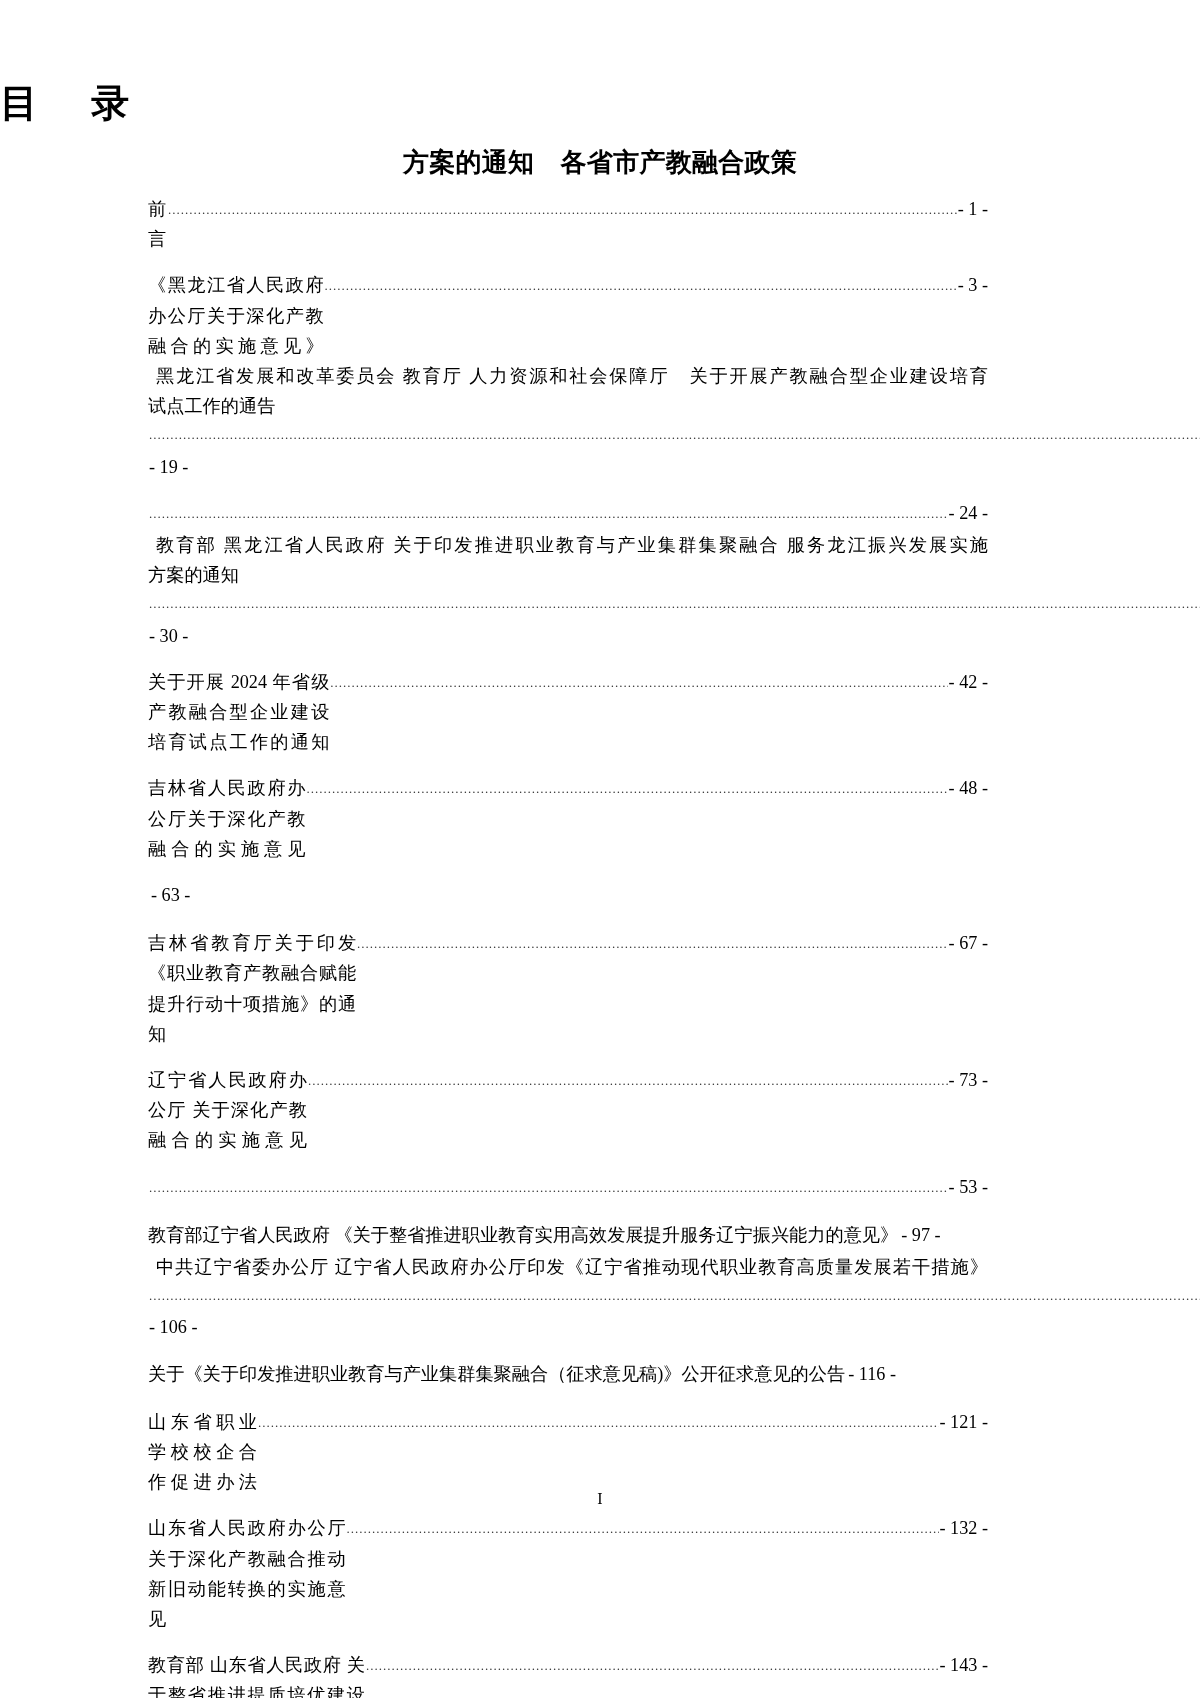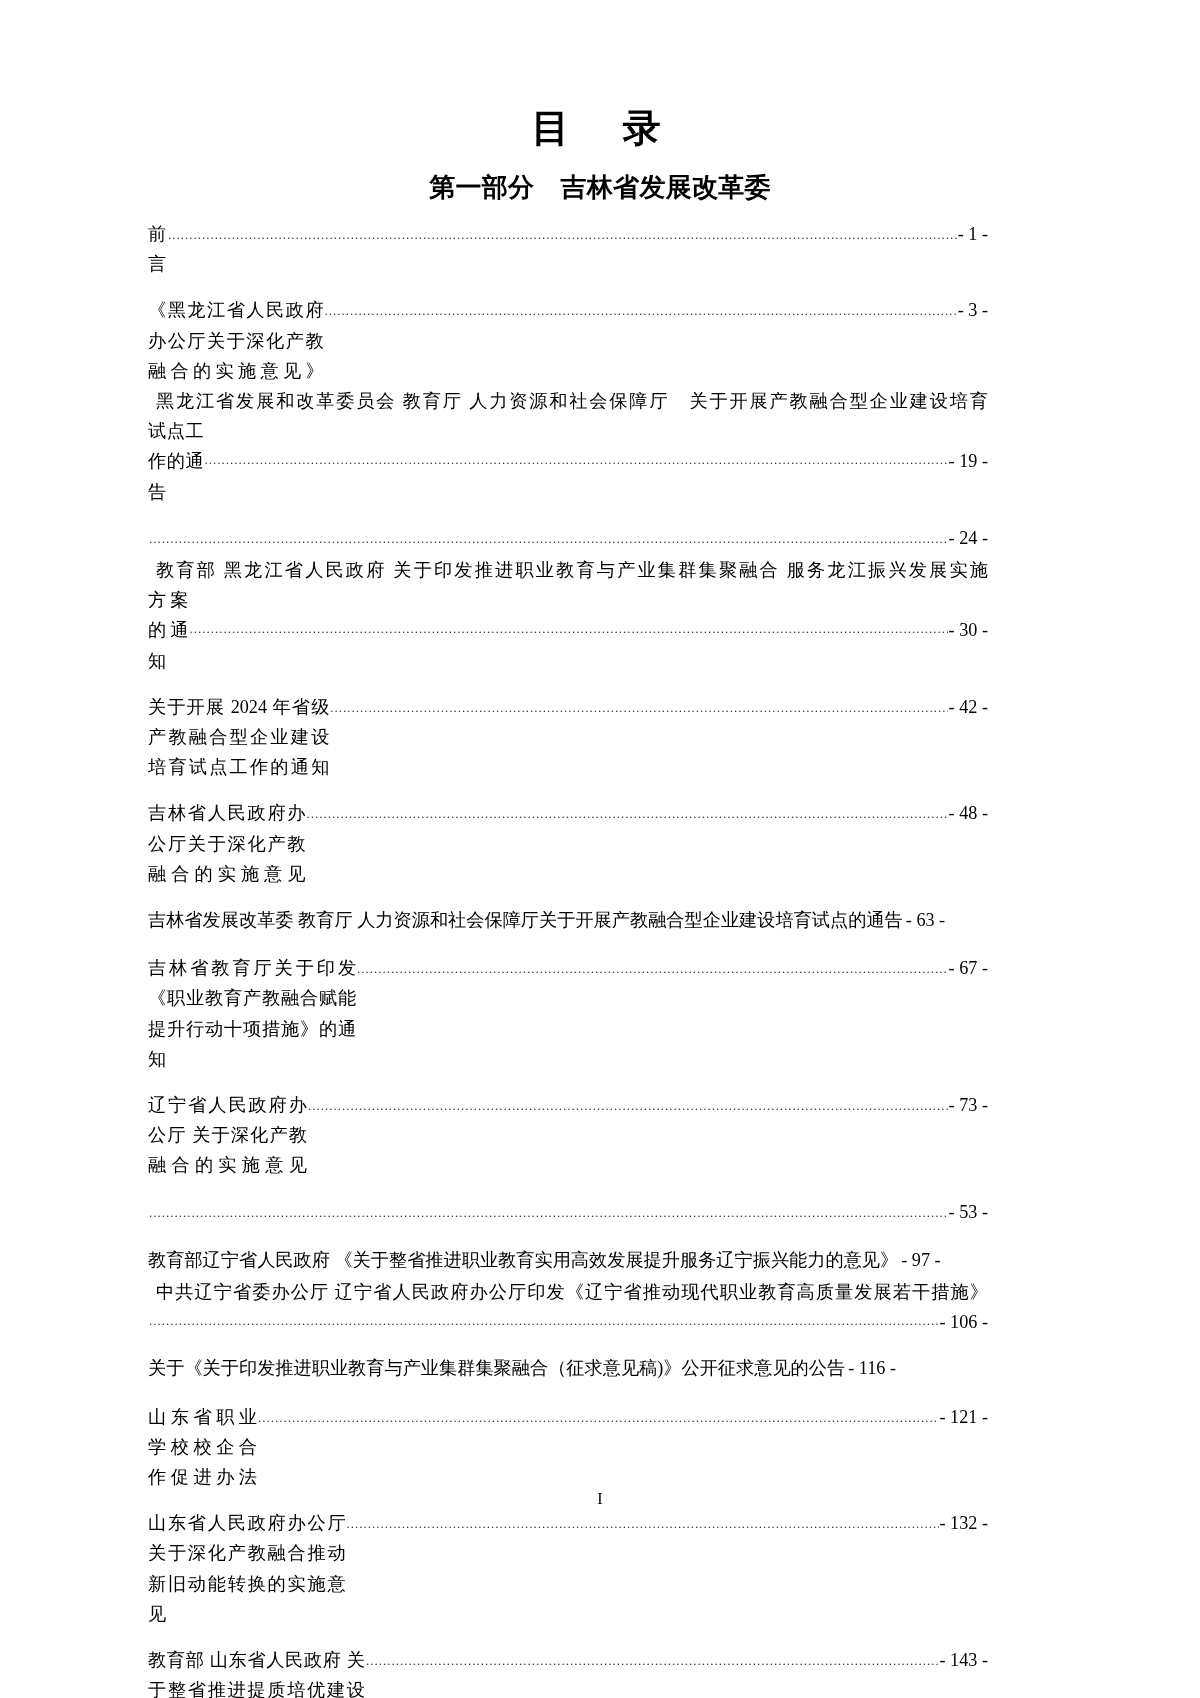--- a/index.html
+++ b/index.html
@@ -16,26 +16,25 @@
     overflow: hidden;
   }
   .page {
     width: 1200px;
     height: 1698px;
     box-sizing: border-box;
     padding: 0;
     position: relative;
   }
   .doc-title {
-    text-align: center;
     font-size: 38px;
     font-weight: bold;
     letter-spacing: 0.20em;
     margin: 0;
-    padding-top: 109px;
+    padding-top: 84px;
     line-height: 1.0;
     font-family: Liberation Sans, sans-serif;
   }
   .part-heading {
     text-align: center;
     font-size: 26px;
     font-weight: bold;
     margin: 0;
     padding-top: 26px;
     line-height: 1.15;
@@ -89,22 +88,23 @@
     padding-left: 1px;
     font-size: 18.2px;
   }
   
   .wrap-title {
     display: block;
     margin-left: 8px;
   }
   .wrap-tail {
     display: flex;
-    align-items: center;
+    align-items: flex-start;
     width: 100%;
+    flex-direction: column;
   }
   .no-leader .entry-leader {
     visibility: hidden;
     flex: 0 0 0;
   }
   .footer-mark {
     position: absolute;
     bottom: 190px;
     left: 0;
     width: 1200px;
@@ -113,21 +113,21 @@
     color: #000;
   }
 </style>
 </head>
 <body>
 
 <div class="page">
 
   <h1 class="doc-title">目　录</h1>
 
-  <h2 class="part-heading">第一部分　吉林省发展改革委</h2>
+  <h2 class="part-heading">方案的通知　各省市产教融合政策</h2>
 
   <div class="toc" id="toc-list">
       <div class="toc-entry">
         <div class="entry-row">
           <span class="entry-title">前 言</span>
           <span class="entry-leader">................................................................................................................................................................................................................................................................................................................................................................................................................</span>
           <span class="entry-page">- 1 -</span>
         </div>
       </div>
       <div class="toc-entry">
@@ -168,21 +168,20 @@
       </div>
       <div class="toc-entry">
         <div class="entry-row">
           <span class="entry-title">吉林省人民政府办公厅关于深化产教融合的实施意见</span>
           <span class="entry-leader">................................................................................................................................................................................................................................................................................................................................................................................................................</span>
           <span class="entry-page">- 48 -</span>
         </div>
       </div>
       <div class="toc-entry">
         <div class="entry-row no-leader">
-          <span class="entry-title">吉林省发展改革委 教育厅 人力资源和社会保障厅关于开展产教融合型企业建设培育试点的通告</span>
           <span class="entry-leader">................................................................................................................................................................................................................................................................................................................................................................................................................</span>
           <span class="entry-page">- 63 -</span>
         </div>
       </div>
       <div class="toc-entry">
         <div class="entry-row">
           <span class="entry-title">吉林省教育厅关于印发《职业教育产教融合赋能提升行动十项措施》的通知</span>
           <span class="entry-leader">................................................................................................................................................................................................................................................................................................................................................................................................................</span>
           <span class="entry-page">- 67 -</span>
         </div>

